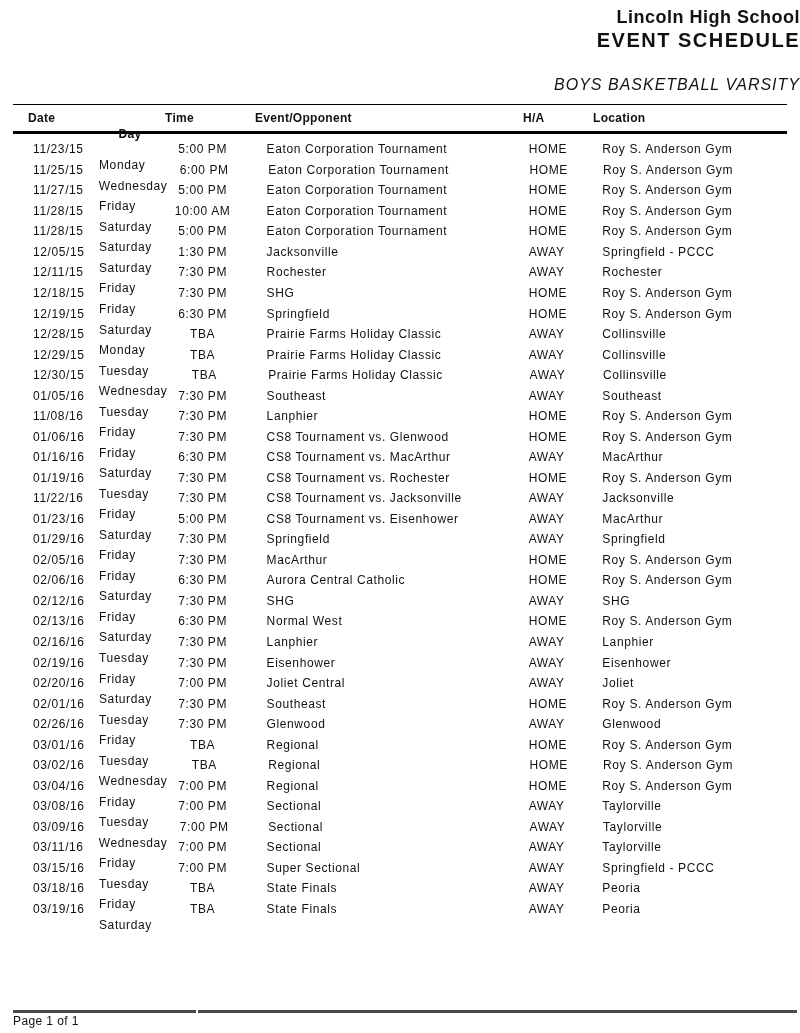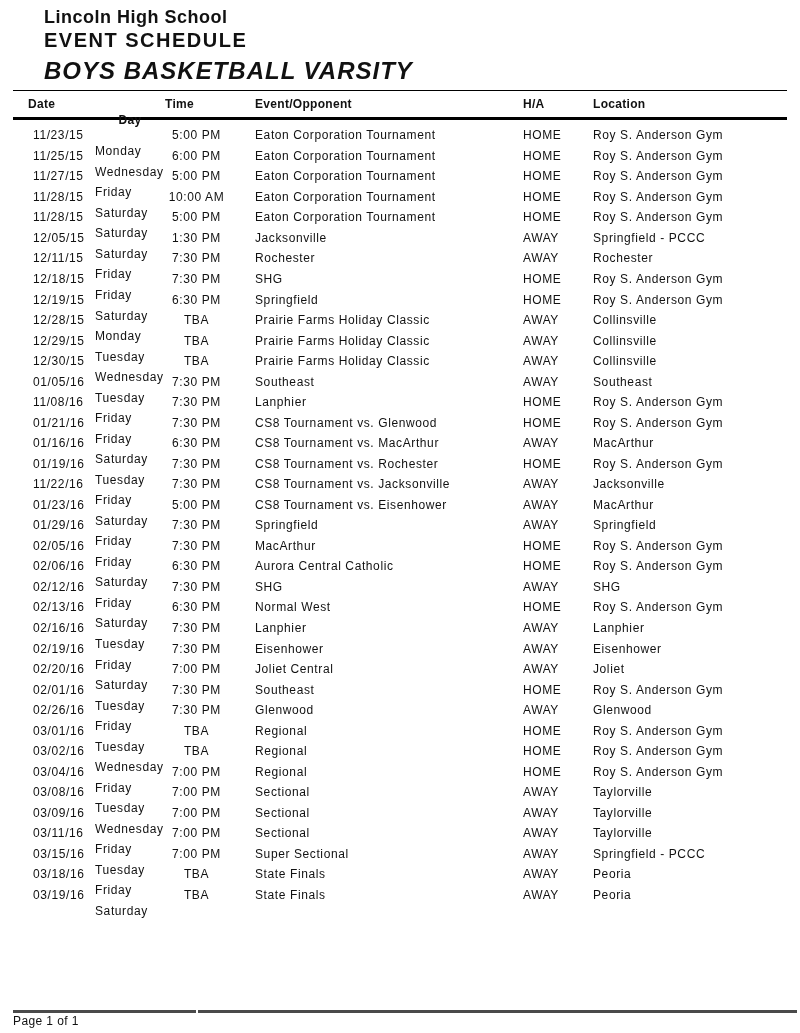--- a/index.html
+++ b/index.html
@@ -5,40 +5,41 @@
   * { margin: 0; padding: 0; box-sizing: border-box; }
   html, body { background: #ffffff; }
   body {
     width: 800px; height: 1033px;
     position: relative; overflow: hidden;
     color: #111111;
     font-family: "Liberation Sans", sans-serif;
   }
 
   
-  .titles { text-align: left; padding-top: 6px; padding-left: 44px; }
+  .titles { text-align: right; padding-top: 6px; padding-left: 44px; }
   .school-name  { font-size: 18px; font-weight: bold; letter-spacing: 0.5px; line-height: 22px; }
   .doc-heading  { font-size: 20px; font-weight: bold; letter-spacing: 1.5px; line-height: 24px; }
-  .doc-subtitle { font-size: 24px; font-style: italic; letter-spacing: 1px; line-height: 22px; margin-top: 8px; font-weight: bold; }
+  .doc-subtitle { font-size: 16px; font-style: italic; letter-spacing: 1px; line-height: 22px; margin-top: 22px; }
 
   
   .schedule { margin: 8px 0 0 13px; width: 774px; }
   .thead {
     display: flex; align-items: center;
     height: 30px;
     border-top: 1px solid #fca5a5;
     border-bottom: 3px solid #000000;
     font-weight: bold; font-size: 12px; letter-spacing: 0.3px;
   }
   .tbody { padding-top: 5px; }
   .row {
     display: flex; align-items: center;
     height: 20.54px;
     font-size: 12px; letter-spacing: 0.6px;
     white-space: nowrap;
+    gap: 7px;
   }
   .c1 { width: 82px;  padding-left: 20px; }
   .c2 { width: 70px; margin-top: 32px;  }
   .c3 { width: 63px;  text-align: center; }
   .c4 { width: 295px; padding-left: 27px; }
   .c5 { width: 70px;  }
   .c6 { width: 194px; }
   .thead .c1 { padding-left: 15px; }
   .thead .c2 { text-align: center; }
   .thead .c3 { text-align: left; }
@@ -180,21 +181,21 @@
   </div>
       <div class="row">
     <div class="c1">11/08/16</div>
     <div class="c2">Friday</div>
     <div class="c3">7:30 PM</div>
     <div class="c4">Lanphier</div>
     <div class="c5">HOME</div>
     <div class="c6">Roy S. Anderson Gym</div>
   </div>
       <div class="row">
-    <div class="c1">01/21/16</div>
+    <div class="c1">01/06/16</div>
     <div class="c2">Friday</div>
     <div class="c3">7:30 PM</div>
     <div class="c4">CS8 Tournament vs. Glenwood</div>
     <div class="c5">HOME</div>
     <div class="c6">Roy S. Anderson Gym</div>
   </div>
       <div class="row">
     <div class="c1">01/16/16</div>
     <div class="c2">Saturday</div>
     <div class="c3">6:30 PM</div>

